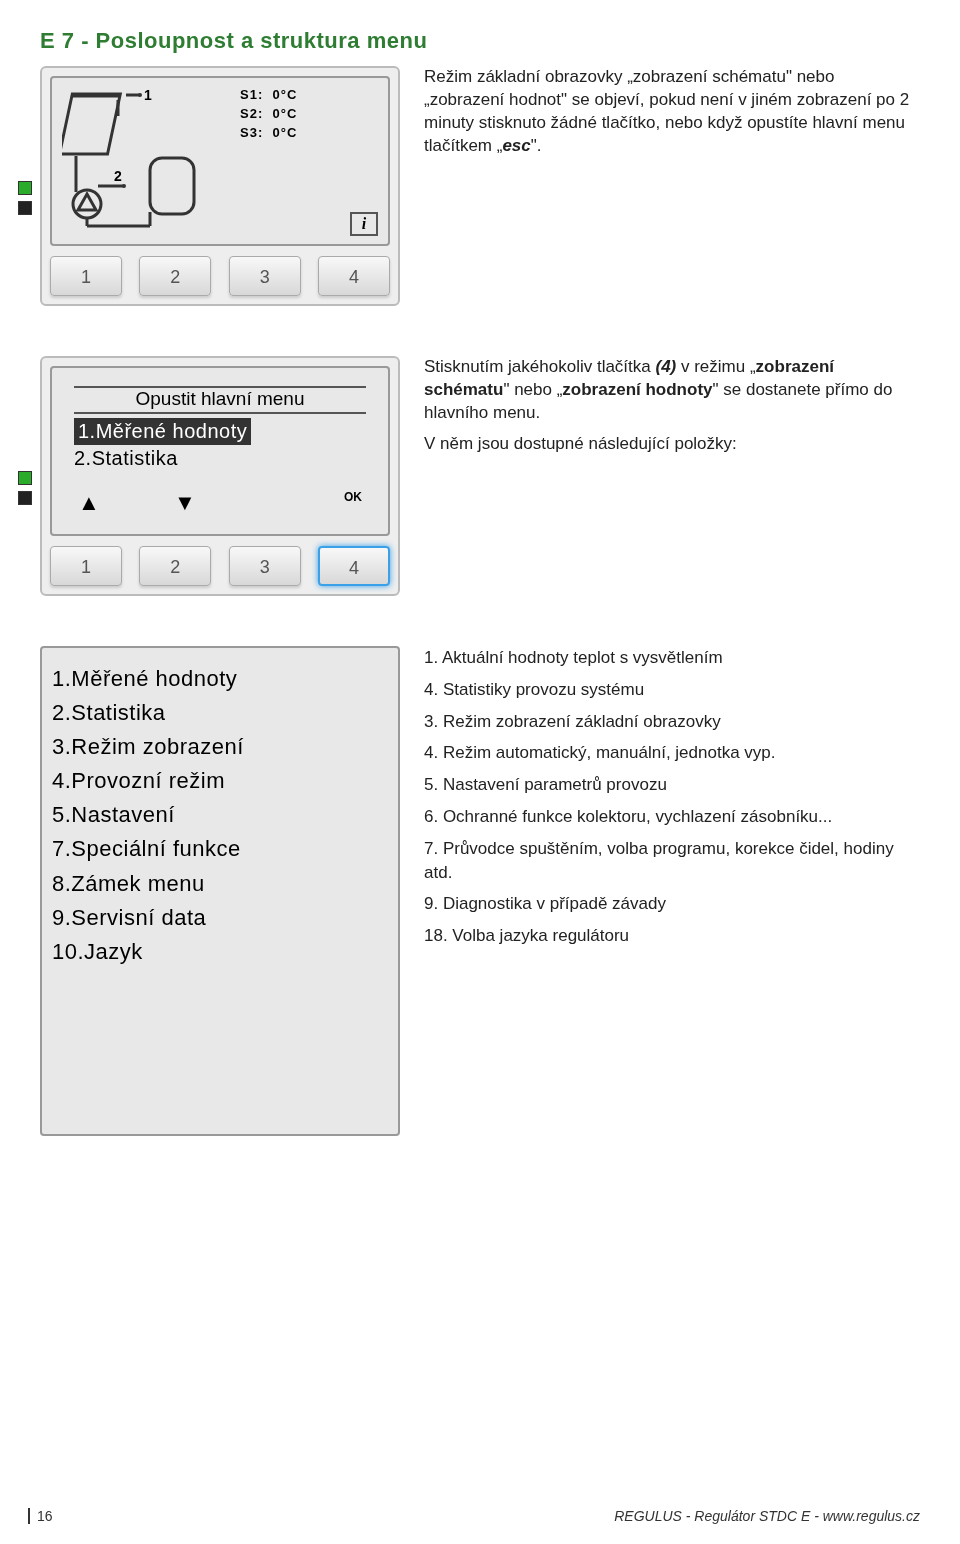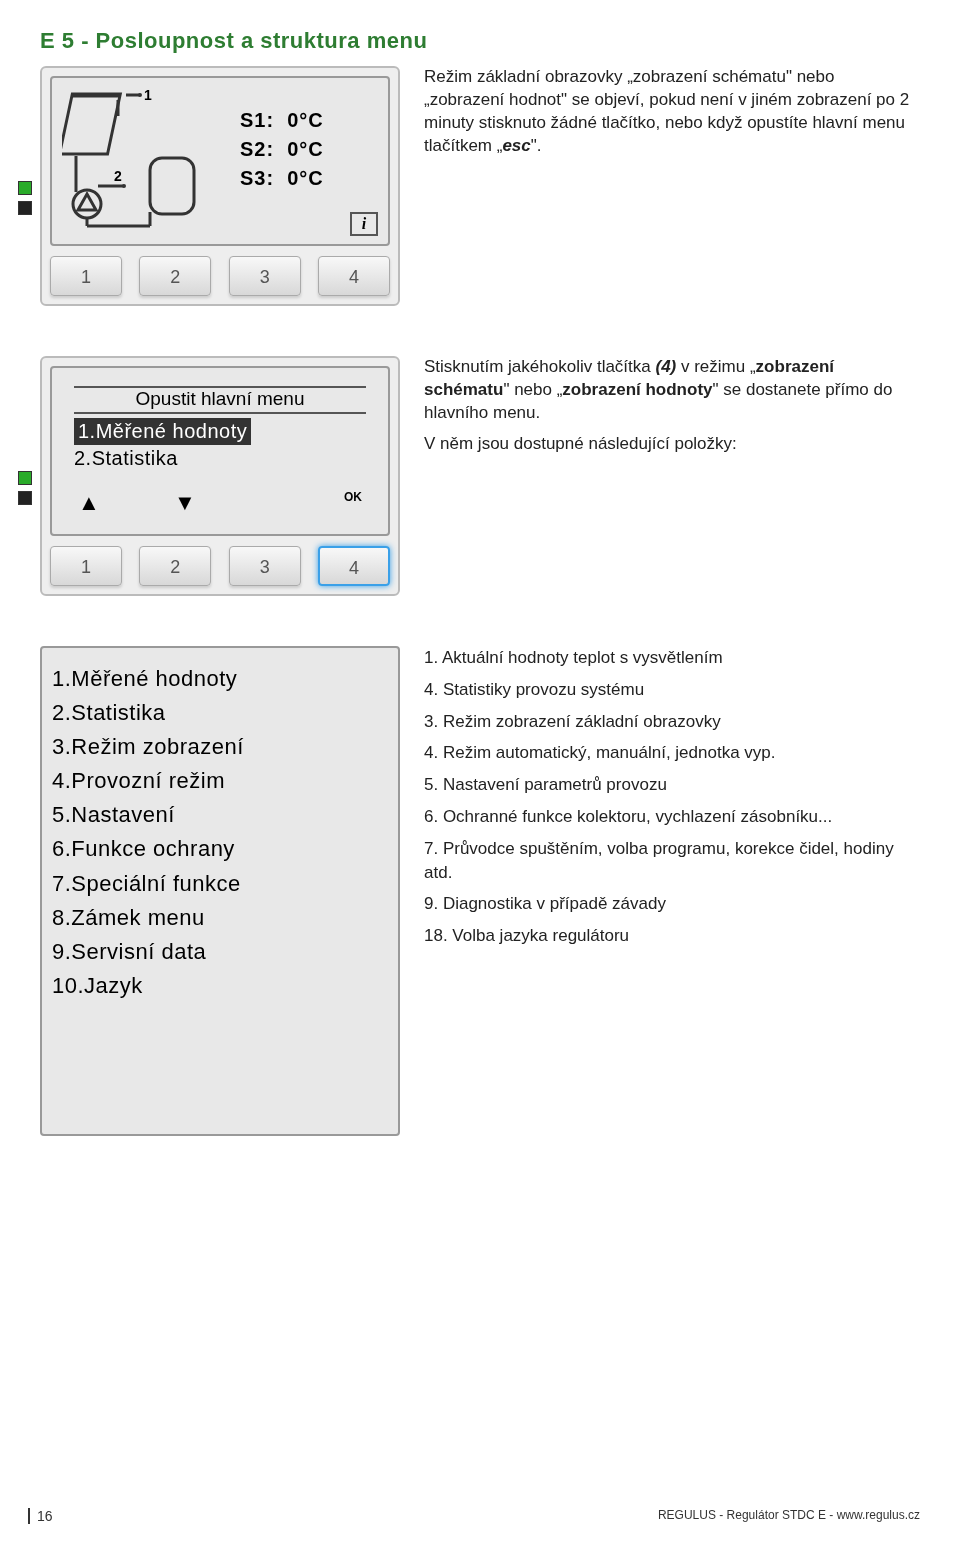--- a/index.html
+++ b/index.html
@@ -46,21 +46,21 @@
     font-family: "Trebuchet MS", Arial, sans-serif;
   }
   .led-col { position: absolute; left: -22px; top: 55%; transform: translateY(-50%); display:flex; flex-direction:column; gap:6px;}
   .led { width: 14px; height: 14px; border:1px solid #333;}
   .led.green { background:#2aab2a;}
   .led.dark { background:#222;}
   
   .lcd-scheme { display:flex; gap:18px; }
   .scheme-draw { width: 160px; height: 150px; position:relative; }
   svg.scheme-svg { width: 160px; height: 150px; }
-  .temps { font-size: 20px; font-weight: 700; line-height: 1.45; letter-spacing:1px;margin-top:20px; }
+  .temps { font-size: 13px; font-weight: 700; line-height: 1.45; letter-spacing:1px; }
   .info-btn {
     position:absolute; right:10px; bottom:8px;
     width:28px; height:24px; border:2px solid #555; text-align:center;
     font-family: serif; font-style: italic; font-weight: bold; font-size:16px;
     line-height:20px; background:#e8e8e8;
   }
 
   .key-row { display:flex; justify-content: space-between; margin-top: 10px; }
   .key {
     width: 72px; height: 40px;
@@ -79,36 +79,36 @@
   .menu-hr { border:none; border-top:2px solid #555; margin:2px 0 0 0; }
   .menu-title { text-align:center; font-size: 19px; }
   .footer-icons { display:flex; justify-content:space-between; padding: 18px 14px 0 14px; font-size:22px; font-weight:900;}
   .menu-list.big { font-size: 22px; line-height: 1.55; }
 
   .bottom-row { display:flex; gap:24px; }
   .lcd.tall { min-height: 490px; padding-top:14px;}
 
   .footer {
     position: absolute; bottom: 20px; left: 28px; right: 40px;
-    display:flex; justify-content: space-between; 
+    display:flex; justify-content: space-between; align-items: center;
     font-family: Arial, sans-serif; color:#333; font-size: 14px;
     border-top: 0;
   }
   .footer .pageno { display:flex; align-items:center; gap:4px;}
   .footer .pageno::before {
     content:""; display:inline-block; width:2px; height:16px; background:#333; margin-right:3px;
   }
-  .footer-right { font-size: 12px; }
+  .footer-right { font-size: 14px; font-style: italic; }
 </style>
 </head>
 <body>
 
 <div class="page">
 
-  <div class="section-title">E 5 - Posloupnost a struktura menu</div>
+  <div class="section-title">E 7 - Posloupnost a struktura menu</div>
 
   <div class="row">
     <div class="panel-block" style="position:relative">
       <div class="led-col">
         <div class="led green"></div>
         <div class="led dark"></div>
       </div>
       <div class="panel">
         <div class="lcd">
           <div class="lcd-scheme">
@@ -199,21 +199,20 @@
 
   <div class="bottom-row">
     <div class="panel-block">
       <div class="lcd tall">
         <div class="menu-list big">
           <div>1.Měřené hodnoty</div>
           <div>2.Statistika</div>
           <div>3.Režim zobrazení</div>
           <div>4.Provozní režim</div>
           <div>5.Nastavení</div>
-          <div>6.Funkce ochrany</div>
           <div>7.Speciální funkce</div>
           <div>8.Zámek menu</div>
           <div>9.Servisní data</div>
           <div>10.Jazyk</div>
         </div>
       </div>
     </div>
     <div class="desc" style="line-height:1.4;">
       <p>1. Aktuální hodnoty teplot s vysvětlením</p>
       <p>4. Statistiky provozu systému</p>

